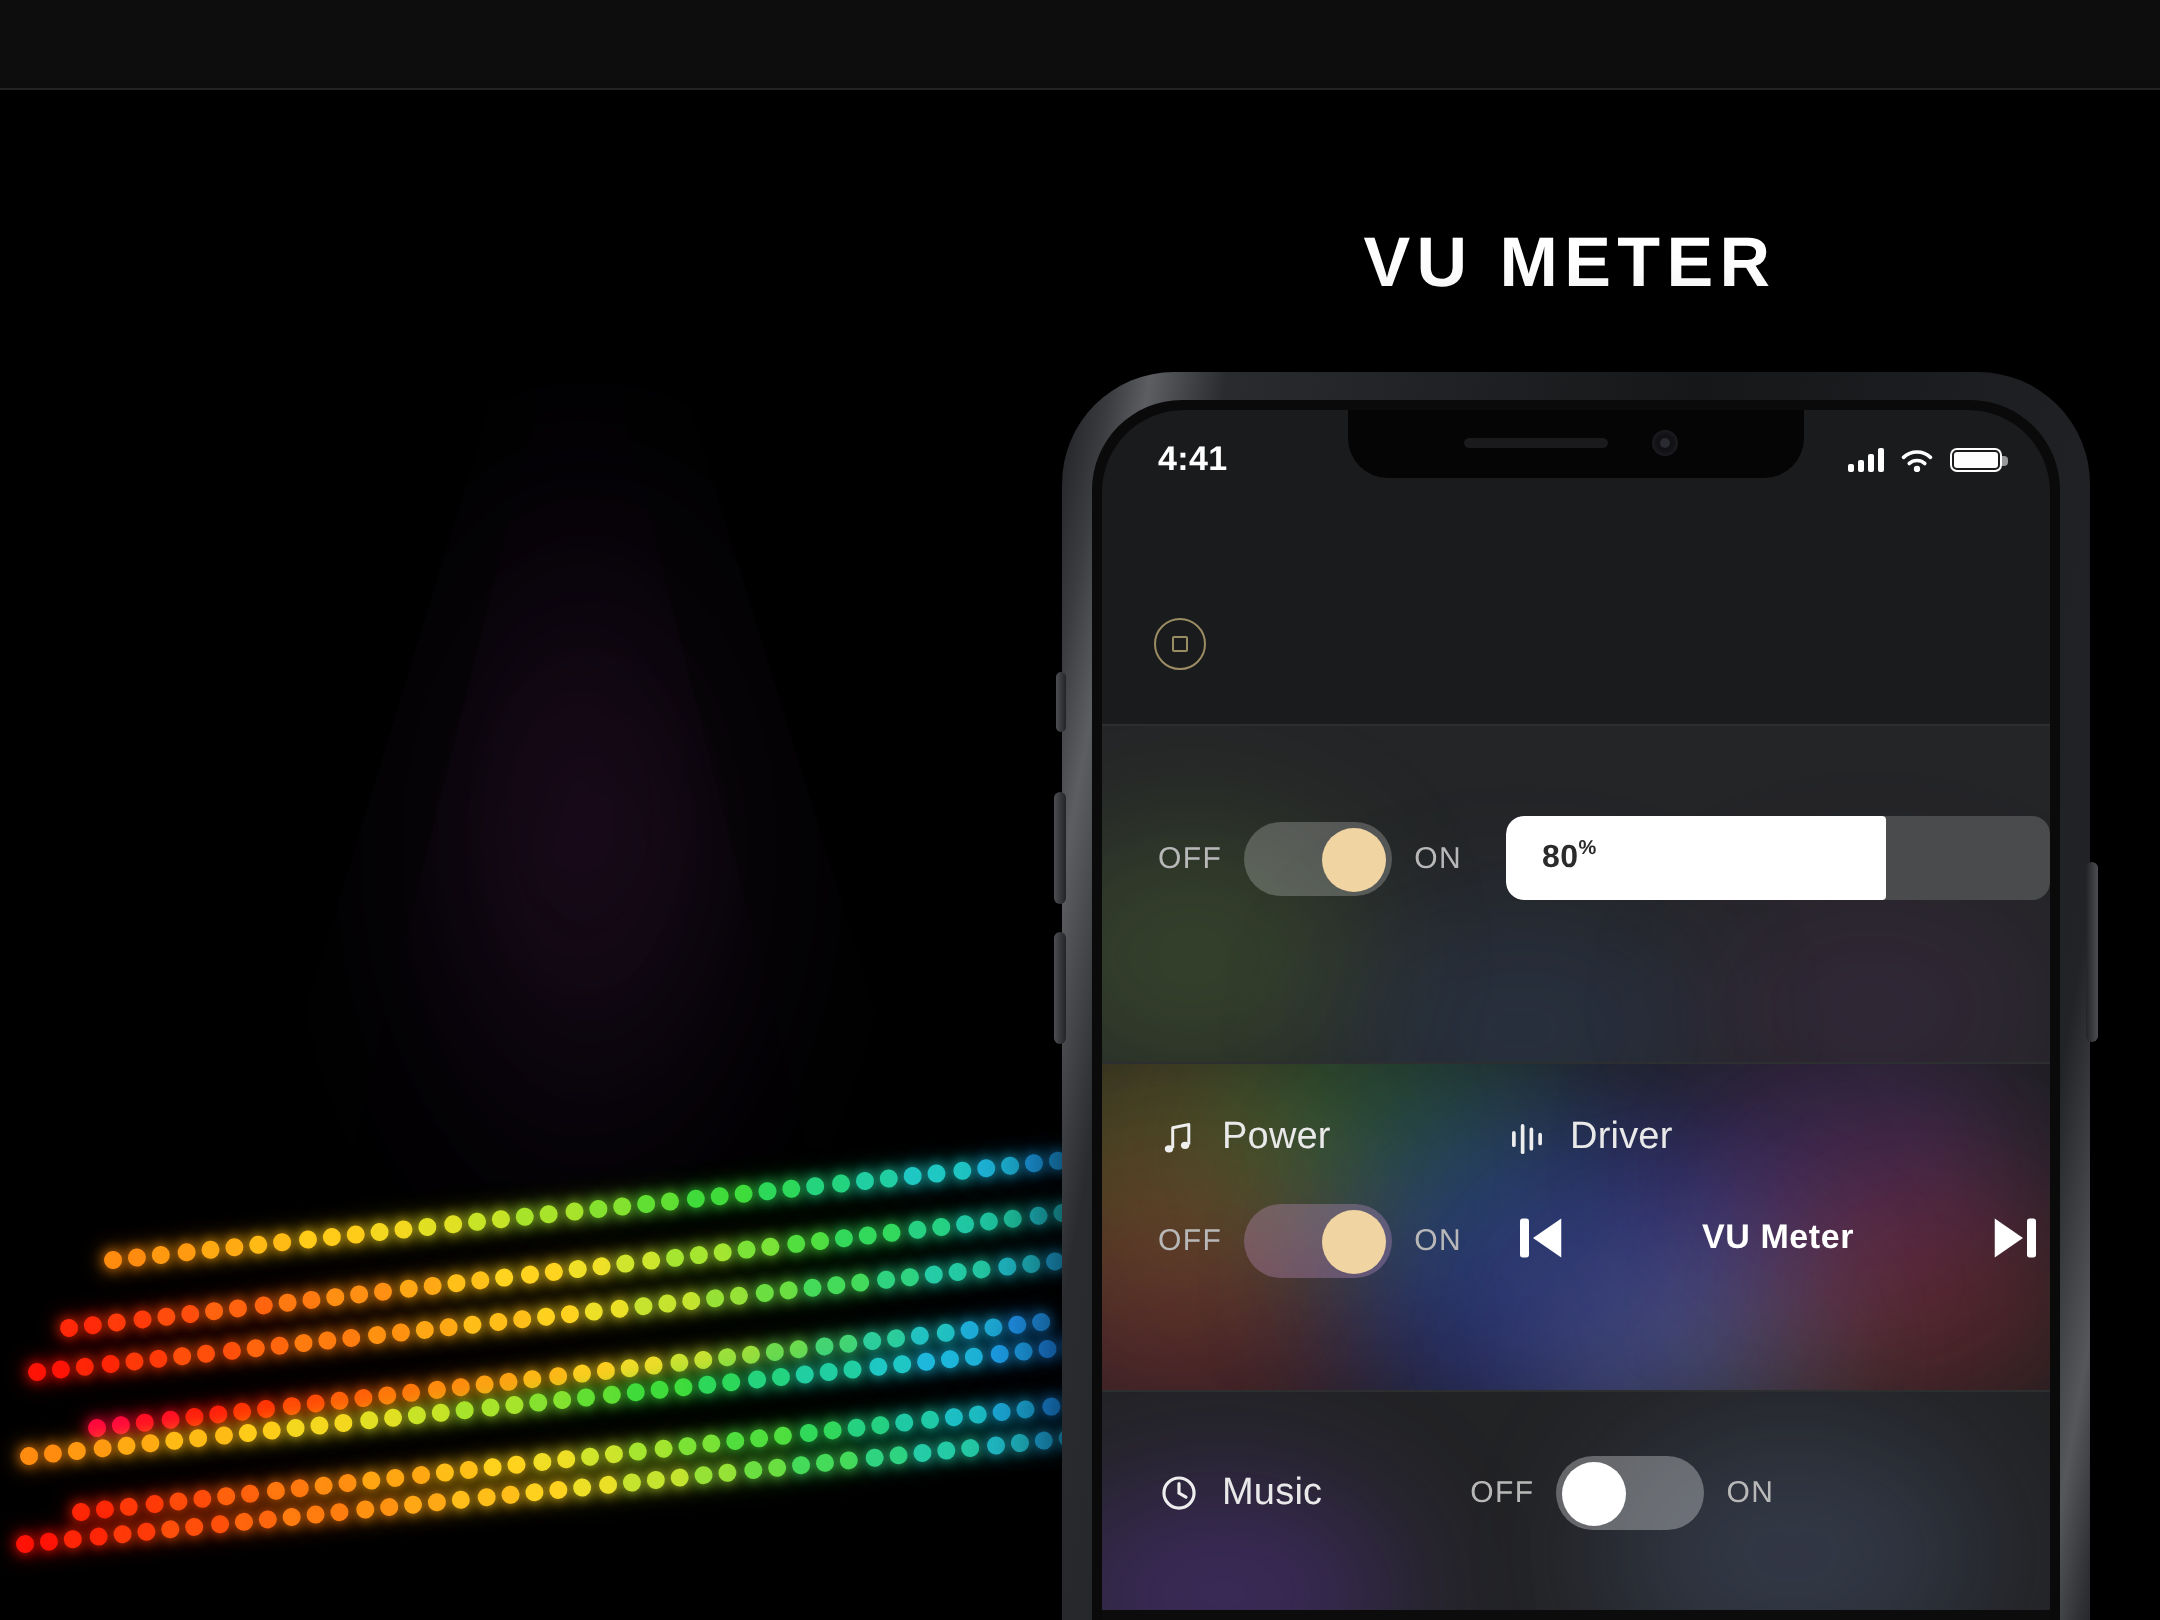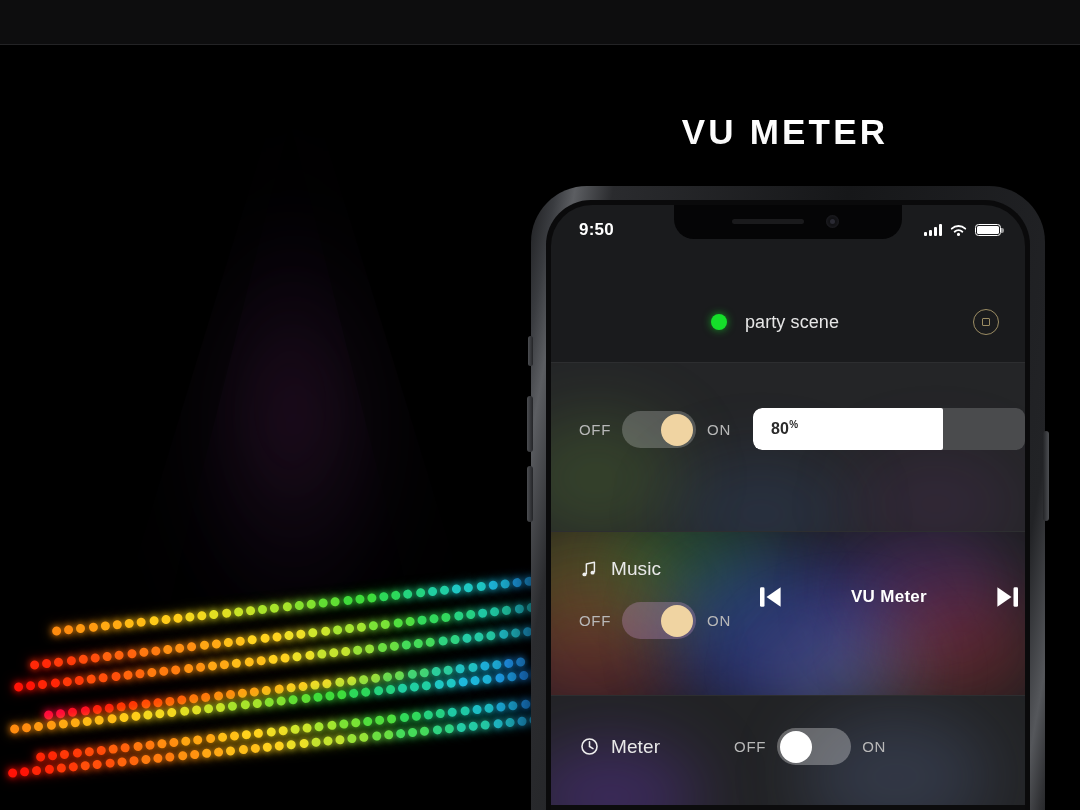--- a/index.html
+++ b/index.html
@@ -331,44 +331,40 @@
       <div class="screen">
 
         <div class="notch">
           <div class="speaker"></div>
           <div class="front-cam">
             <div class="cam-dot"></div>
           </div>
         </div>
 
         <div class="statusbar">
-          <div class="clock">9:50</div>
+          <div class="clock">4:41</div>
           <div class="status-icons">
             <div class="bars">
               <i></i>
                 <i></i>
                 <i></i>
                 <i></i>
             </div>
             <svg class="ico" viewBox="0 0 24 24" width="18" height="14">
               <path d="M12 18.3a1.8 1.8 0 100-3.6 1.8 1.8 0 000 3.6z" fill="#fff"></path>
               <path d="M7.6 13.4a6.6 6.6 0 018.8 0" stroke="#fff" stroke-width="2.1" fill="none" stroke-linecap="round"></path>
               <path d="M4.3 9.9a11.3 11.3 0 0115.4 0" stroke="#fff" stroke-width="2.1" fill="none" stroke-linecap="round"></path>
             </svg>
             <div class="battery">
               <div class="battery-fill"></div>
             </div>
           </div>
         </div>
 
         <div class="scene-row">
-          <div class="scene-center">
-            <div class="scene-dot"></div>
-            <div class="scene-name">party scene</div>
-          </div>
           <div class="scene-stop">
               <i></i>
             </div>
         </div>
         <div class="divider" style="top:157px"></div>
 
         <div class="panel panel-power">
           <div class="blob" style="left:-40px; top:50px; width:170px; height:130px;
                background:rgba(120,180,60,0.20);"></div>
           <div class="blob" style="left:120px; top:96px; width:180px; height:110px;
@@ -417,32 +413,43 @@
                background:rgba(210,215,225,0.16);"></div>
 
           <div class="grid2">
             <div class="col-a">
               <div class="row-label">
                 <svg class="ico" viewBox="0 0 24 24">
                   <path d="M8.4 17.2V5.6l9.2-1.9v11.5" stroke="#eee" stroke-width="1.7" fill="none" stroke-linejoin="round"></path>
                   <ellipse cx="6.3" cy="17.6" rx="2.4" ry="2.1" fill="#eee"></ellipse>
                   <ellipse cx="15.5" cy="15.6" rx="2.4" ry="2.1" fill="#eee"></ellipse>
                 </svg>
-                <span class="lbl">Music</span>
+                <span class="lbl">Power</span>
               </div>
               <div class="toggle-row">
                 <span class="tg-txt">OFF</span>
                 <div class="toggle tg-music">
                   <div class="knob"></div>
                 </div>
                 <span class="tg-txt">ON</span>
               </div>
             </div>
 
             <div class="col-b">
+              <div class="row-label">
+                <svg class="ico" viewBox="0 0 24 24">
+                  <g stroke="#eee" stroke-width="2.1" stroke-linecap="round">
+                    <path d="M4.5 8.5v7"></path>
+                    <path d="M9.5 4.5v15"></path>
+                    <path d="M14.5 6.5v11"></path>
+                    <path d="M19.5 9.5v5"></path>
+                  </g>
+                </svg>
+                <span class="lbl">Driver</span>
+              </div>
               <div class="driver-ctl">
                 <svg width="34" height="30" viewBox="0 0 24 24">
                   <path d="M20.5 4.2v15.6L9.2 12z" fill="#fff"></path>
                   <rect x="4" y="4.2" width="3.6" height="15.6" rx="1.1" fill="#fff"></rect>
                 </svg>
                 <div class="driver-name">VU Meter</div>
                 <svg width="34" height="30" viewBox="0 0 24 24">
                   <path d="M3.5 4.2v15.6L14.8 12z" fill="#fff"></path>
                   <rect x="16.4" y="4.2" width="3.6" height="15.6" rx="1.1" fill="#fff"></rect>
                 </svg>
@@ -457,21 +464,21 @@
                background:rgba(120,60,220,0.30);"></div>
           <div class="blob" style="left:250px; top:16px; width:190px; height:130px;
                background:rgba(110,130,190,0.22);"></div>
 
           <div class="timer-row">
             <div class="row-label">
               <svg class="ico" viewBox="0 0 24 24">
                 <circle cx="12" cy="12" r="8.6" stroke="#eee" stroke-width="1.8" fill="none"></circle>
                 <path d="M12 6.6V12l4 2.4" stroke="#eee" stroke-width="1.8" fill="none" stroke-linecap="round"></path>
               </svg>
-              <span class="lbl">Meter</span>
+              <span class="lbl">Music</span>
             </div>
             <div class="timer-ctl">
               <span class="tg-txt">OFF</span>
               <div class="toggle tg-off">
                 <div class="knob"></div>
               </div>
               <span class="tg-txt">ON</span>
             </div>
           </div>
         </div>

